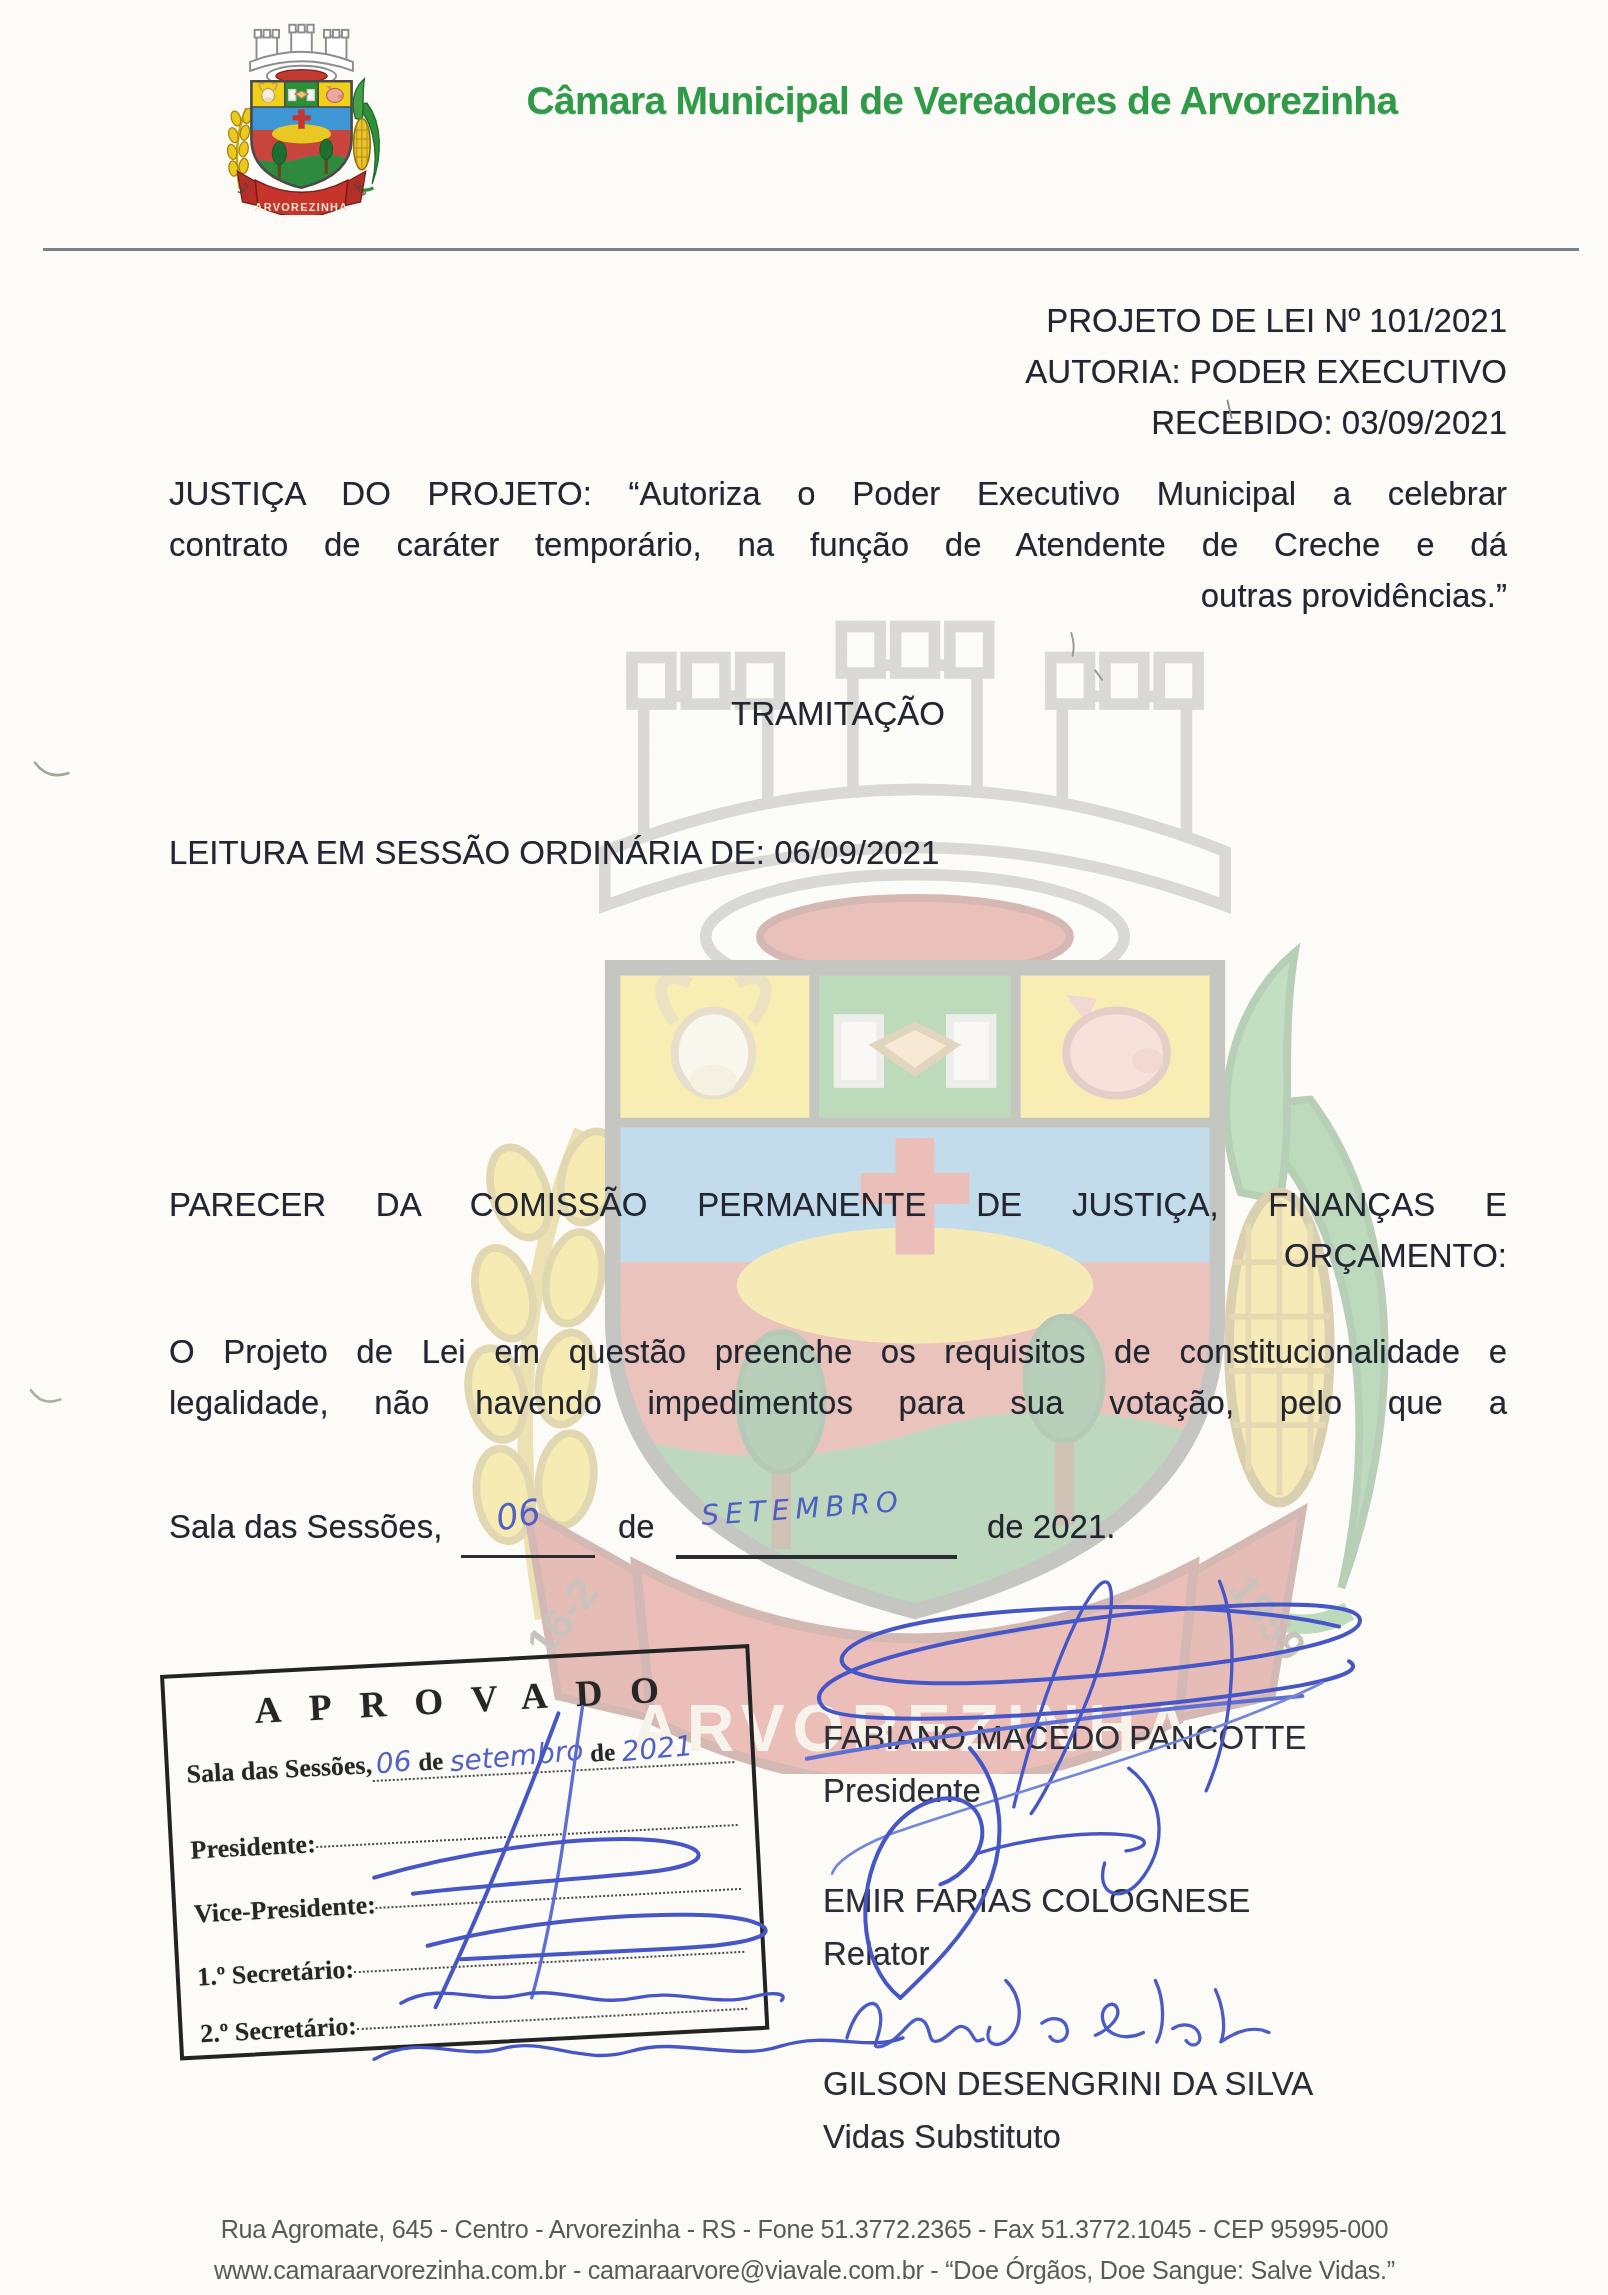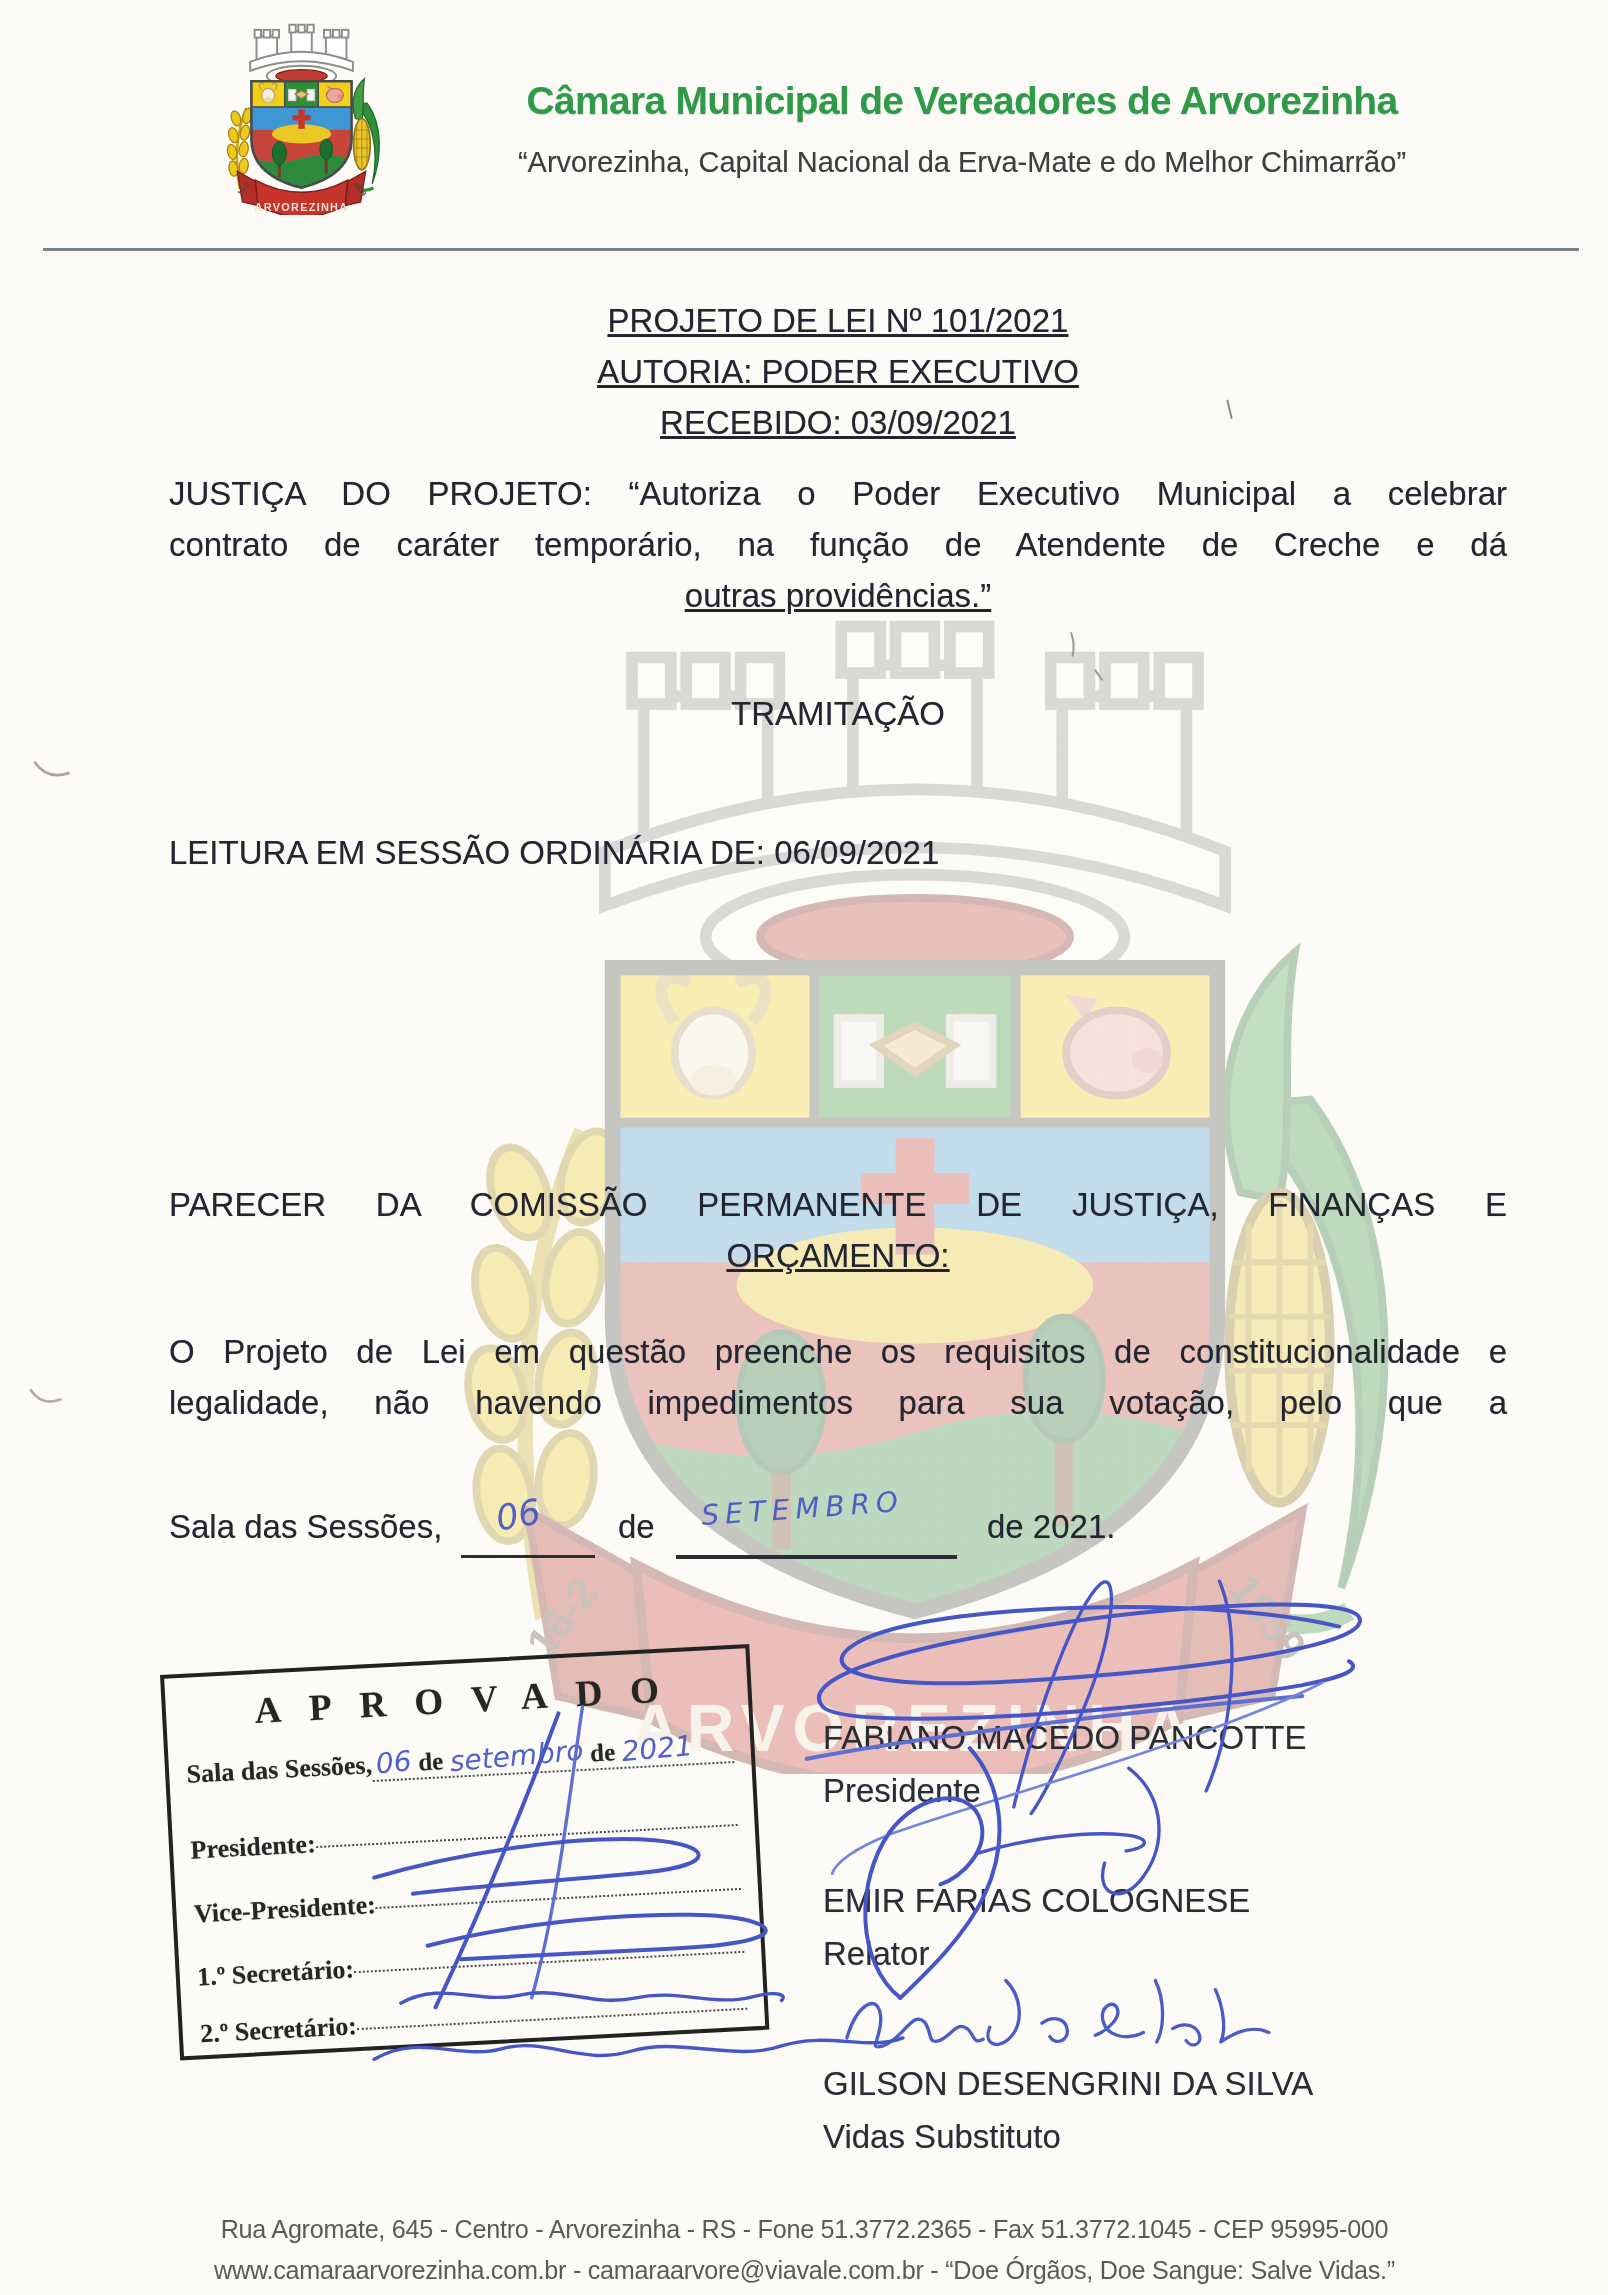--- a/index.html
+++ b/index.html
@@ -29,21 +29,21 @@
     margin-top:23px;font-size:29px;color:#3c3e40;font-weight:500;
     text-shadow:0 0 0.7px rgba(60,60,60,.4);
   }
   .header-rule{position:absolute;left:43px;top:248px;width:1536px;height:3.3px;background:var(--rule);opacity:.85;z-index:1;}
   
   .watermark-svg{position:absolute;left:411px;top:611px;width:1008px;height:1163px;opacity:.30;z-index:1;}
   
   .para{position:absolute;left:169px;width:1338px;font-size:33px;line-height:51px;color:var(--ink);z-index:2;
         text-shadow:0 0 0.8px rgba(50,60,100,.45);}
   .jline{text-align:justify;text-align-last:justify;}
-  .lline{text-align:center;text-decoration:underline;}
+  .lline{text-align:right;}
   .center{text-align:center;text-align-last:center;}
   
   .sala-wrap{position:absolute;left:0;top:0;width:1609px;height:2295px;z-index:2;pointer-events:none;}
   .abs{position:absolute;font-size:33px;color:var(--ink);text-shadow:0 0 0.8px rgba(50,60,100,.45);}
   .blank{position:absolute;background:#2b2d33;height:3.3px;}
   .pen{font-family:"DejaVu Sans",sans-serif;font-style:italic;color:var(--pen-blue);text-shadow:none;opacity:.92;}
   
   .sig-block{position:absolute;left:823px;font-size:33px;line-height:53px;color:#2a2d33;z-index:2;
              text-shadow:0 0 0.8px rgba(50,60,100,.4);}
   
@@ -170,21 +170,20 @@
 
   <svg class="watermark-svg" viewBox="0 0 260 300">
     <use href="#crest-sym"></use>
   </svg>
 
   <svg class="logo-svg" viewBox="0 0 260 300">
     <use href="#crest-sym"></use>
   </svg>
   <div class="header-text">
     <div class="header-title">Câmara Municipal de Vereadores de Arvorezinha</div>
-    <div class="header-subtitle">“Arvorezinha, Capital Nacional da Erva-Mate e do Melhor Chimarrão”</div>
   </div>
   <div class="header-rule"></div>
 
   <div class="para" style="top:295px">
     <div class="lline">PROJETO DE LEI Nº 101/2021</div>
     <div class="lline">AUTORIA: PODER EXECUTIVO</div>
     <div class="lline">RECEBIDO: 03/09/2021</div>
   </div>
 
   <div class="para" style="top:468px">

